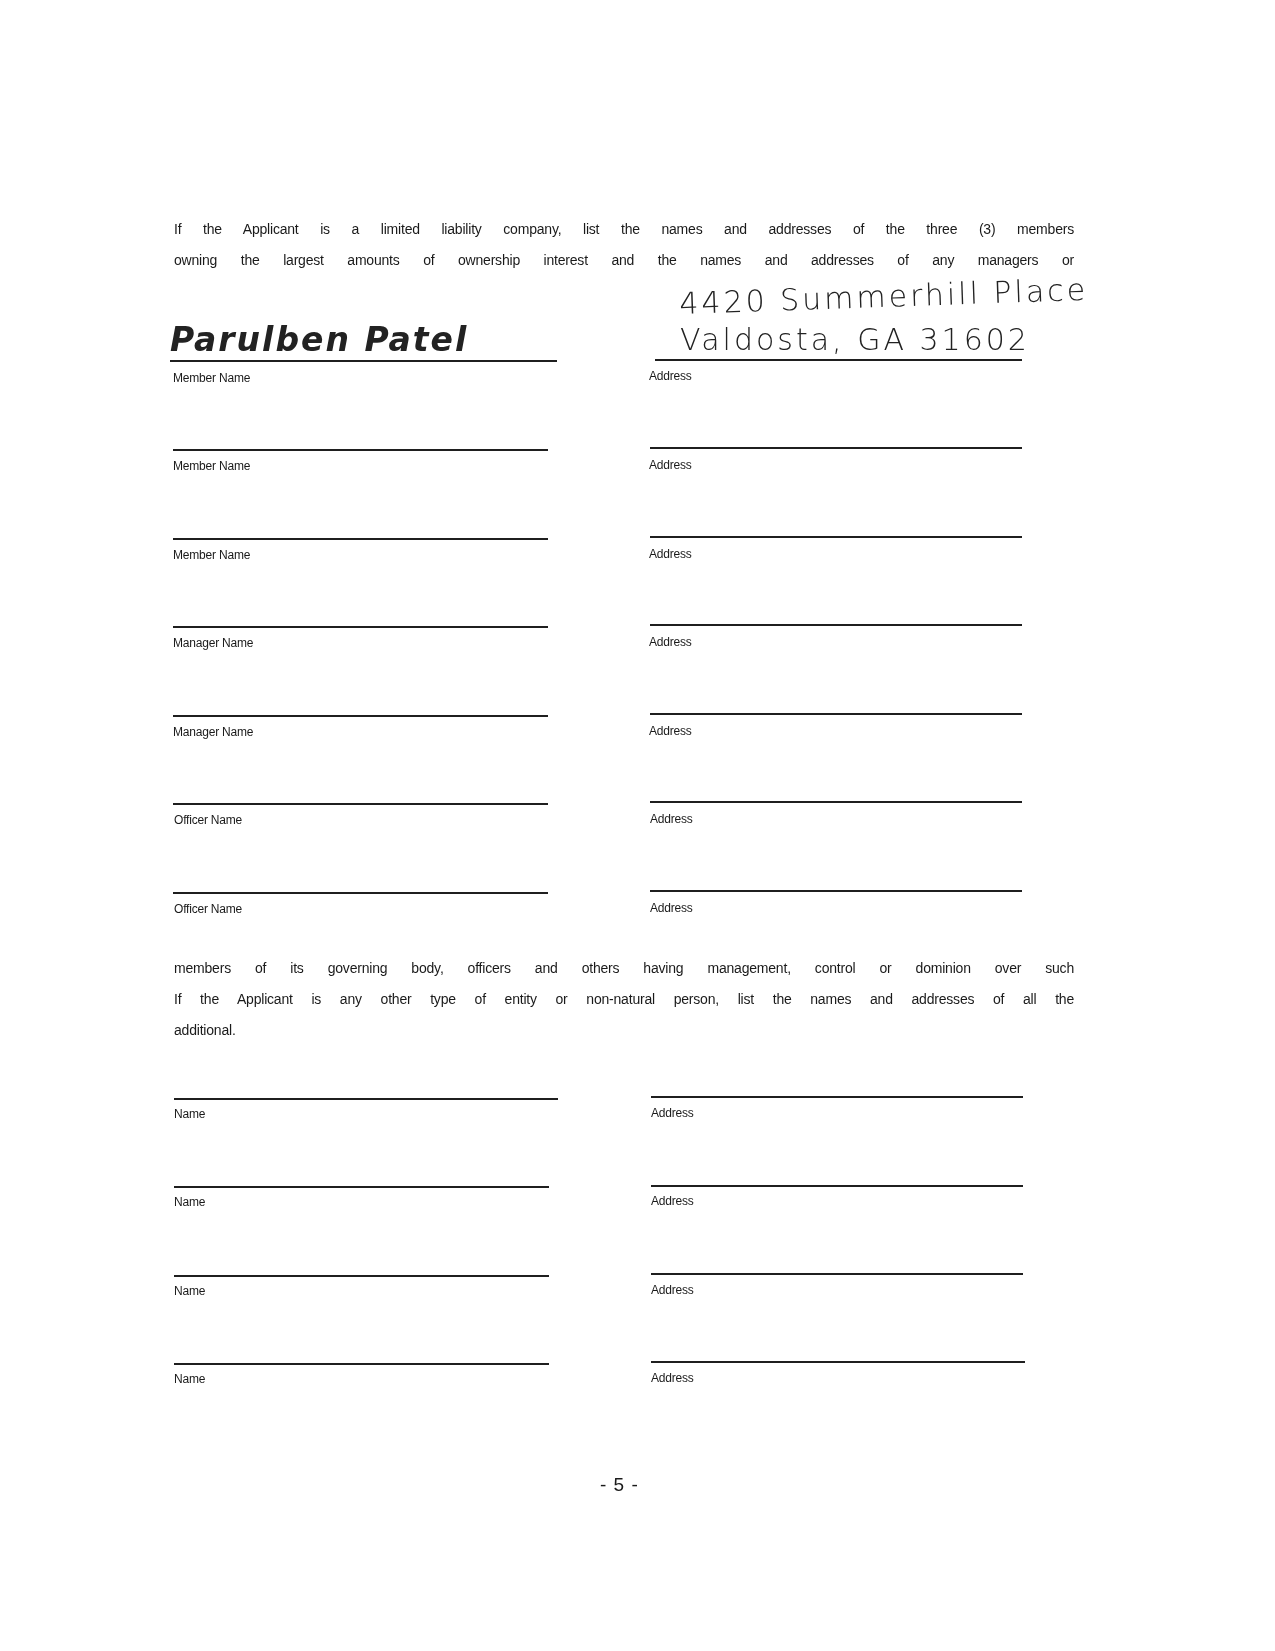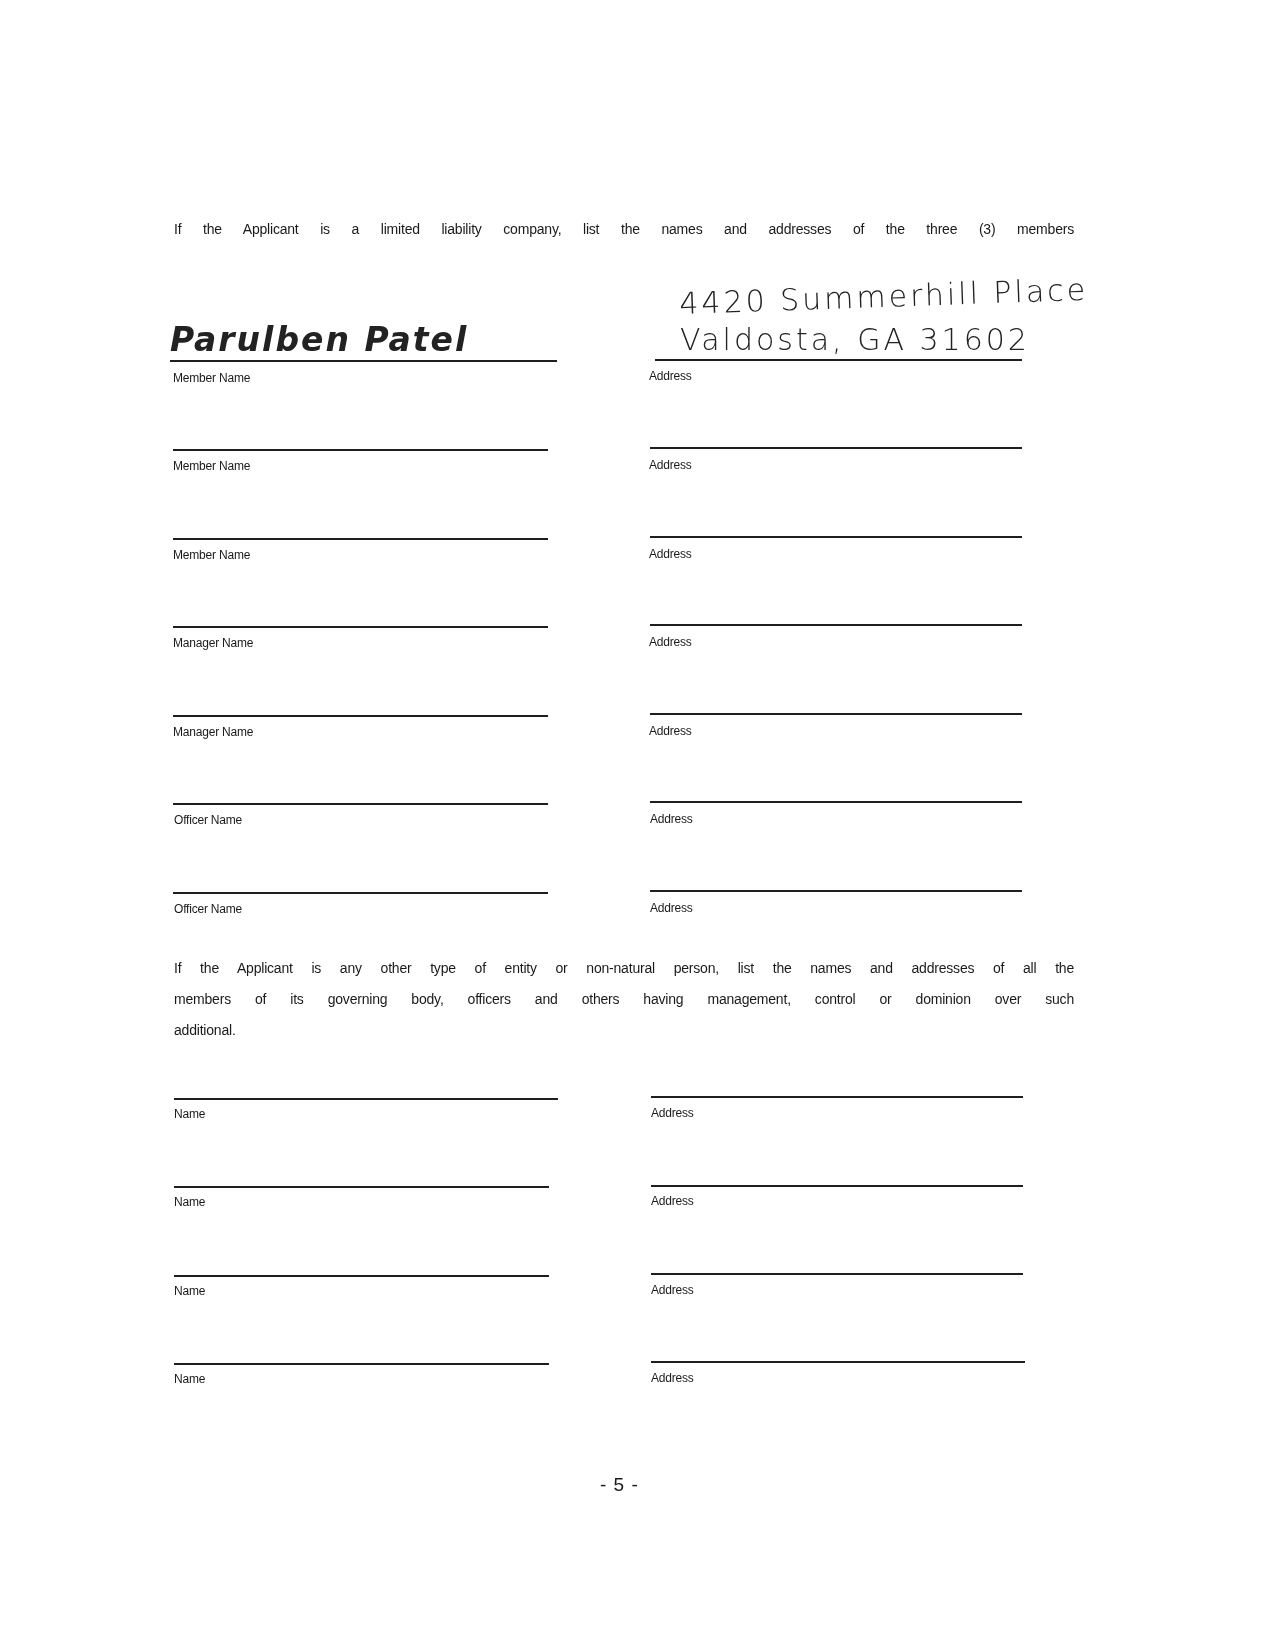--- a/index.html
+++ b/index.html
@@ -15,20 +15,21 @@
           color: #222; white-space: nowrap; font-size: 30px; letter-spacing: 3px;
           transform-origin: left bottom; }
   .hand.name { font-style: italic; letter-spacing: 2px; font-size: 33px; font-weight: bold; }
   .pagenum { position: absolute; left: 600px; top: 1474px; font-size: 19px; letter-spacing: 1px; }
 </style>
 </head>
 <body>
 
 <div class="para" style="top:214px;">
   <span class="line justify">If the Applicant is a limited liability company, list the names and addresses of the three (3) members</span>
+  <span class="line justify">owning the largest amounts of ownership interest and the names and addresses of any managers or</span>
 </div>
 
 <div class="hand name" style="left:170px; top:320px;">Parulben Patel</div>
 <div class="hand" style="left:680px; top:286px; transform: rotate(-2deg);">4420 Summerhill Place</div>
 <div class="hand" style="left:680px; top:322px;">Valdosta, GA 31602</div>
 
 <div>
 
   <div class="rule" style="left:170px; width:387px; top:360px;"></div>
   <div class="rule" style="left:655px; width:367px; top:359px;"></div>
@@ -60,22 +61,22 @@
   <div class="label" style="left:174px; top:813px;">Officer Name</div>
   <div class="label" style="left:650px; top:812px;">Address</div>
 
   <div class="rule" style="left:173px; width:375px; top:892px;"></div>
   <div class="rule" style="left:650px; width:372px; top:890px;"></div>
   <div class="label" style="left:174px; top:902px;">Officer Name</div>
   <div class="label" style="left:650px; top:901px;">Address</div>
 </div>
 
 <div class="para" style="top:953px;">
+  <span class="line justify">members of its governing body, officers and others having management, control or dominion over such</span>
   <span class="line justify">If the Applicant is any other type of entity or non-natural person, list the names and addresses of all the</span>
-  <span class="line justify">members of its governing body, officers and others having management, control or dominion over such</span>
   <span class="line">additional.</span>
 </div>
 
 <div>
   <div class="rule" style="left:174px; width:384px; top:1098px;"></div>
   <div class="rule" style="left:651px; width:372px; top:1096px;"></div>
   <div class="label" style="left:174px; top:1107px;">Name</div>
   <div class="label" style="left:651px; top:1106px;">Address</div>
 
   <div class="rule" style="left:174px; width:375px; top:1186px;"></div>

